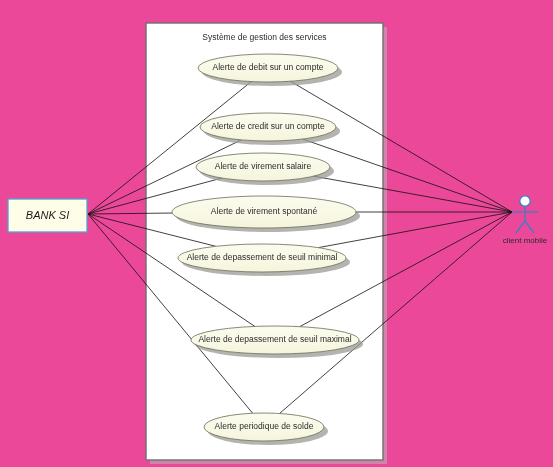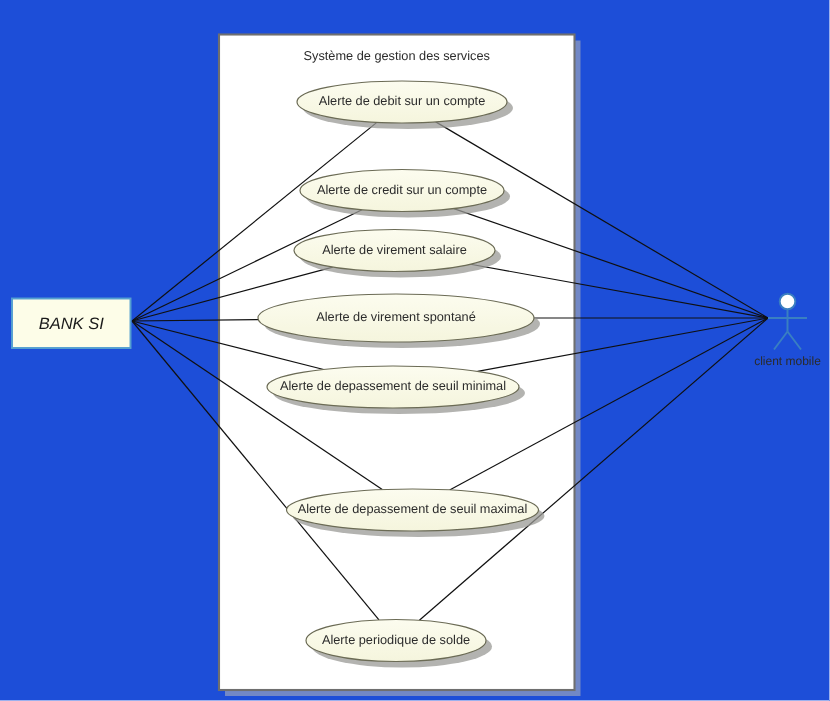--- a/index.html
+++ b/index.html
@@ -7,21 +7,21 @@
     padding: 0;
     background: #ffffff;
   }
   body {
     font-family: "Liberation Sans", sans-serif;
   }
   #canvas {
     position: relative;
     width: 553px;
     height: 467px;
-    background: #1d4ed8;
+    background: #ec4899;
     overflow: hidden;
   }
   #diagram-svg {
     position: absolute;
     left: 0;
     top: 0;
     width: 553px;
     height: 467px;
   }
   .uc-label {

